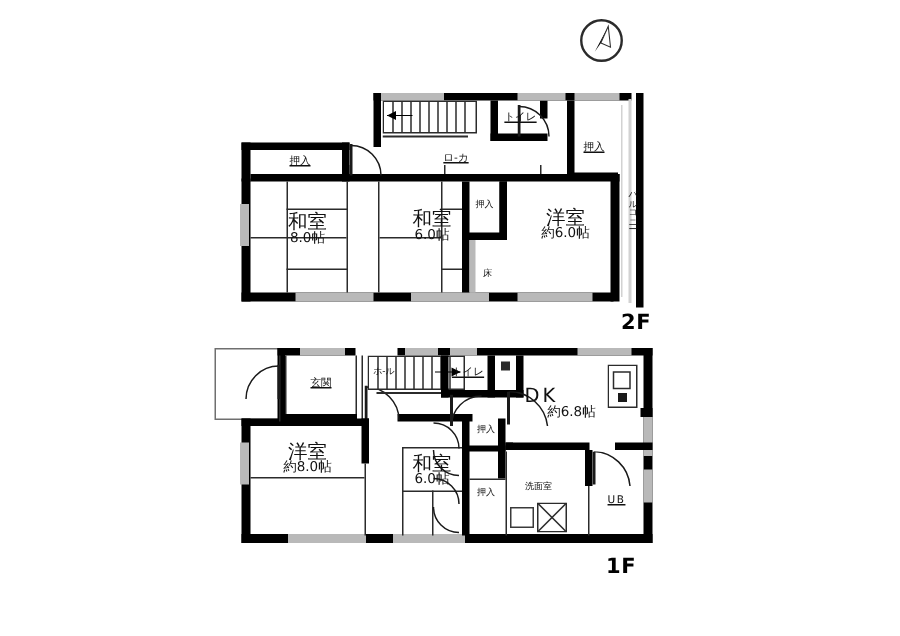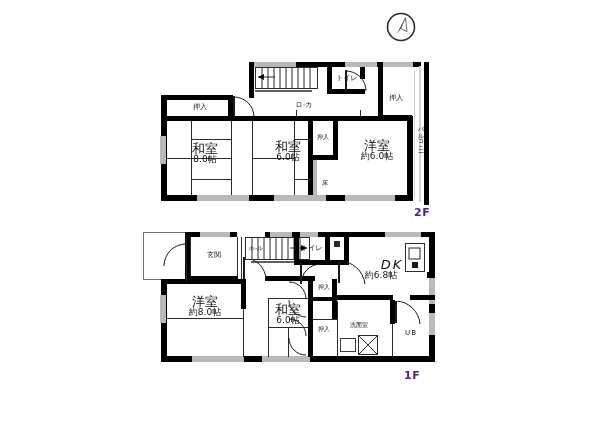--- a/index.html
+++ b/index.html
@@ -20,23 +20,23 @@
 
   
   .thin{border:1px solid #6f6f6f;background:transparent;}
   .thin2{border:1px solid #3a3a3a;background:transparent;}
 
   
   .lbl{position:absolute;color:#111;line-height:1.15;text-align:center;
        white-space:nowrap;font-family:"DejaVu Sans","Liberation Sans",sans-serif;}
   .room-name{font-size:13px;}
   .room-area{font-size:9px;}
-  .small{font-size:7px;}
+  .small{font-size:7px;text-decoration:underline;}
   .tiny{font-size:6px;}
-  .floor-tag{font-size:11px;font-weight:bold;color:#4c1d95;letter-spacing:0.5px;}
+  .floor-tag{font-size:14px;font-weight:bold;color:#000000;letter-spacing:0.5px;}
   .vert{writing-mode:vertical-rl;text-orientation:upright;}
 </style>
 </head>
 <body>
 
 <div id="plan">
 
   <div class="abs" style="left:386px;top:12px;width:30px;height:30px;">
     <svg width="30" height="30" viewBox="0 0 30 30">
       <circle cx="15" cy="15" r="13.5" fill="#ffffff" stroke="#2b2b2b" stroke-width="1.6"></circle>
@@ -303,21 +303,21 @@
         <path d="M1,57 A17,17 0 0 0 18,74" fill="none" stroke="#1a1a1a" stroke-width="1"></path>
       </svg>
     </div>
 
     <div class="lbl room-name" style="left:185px;top:80px;width:40px;">洋室</div>
     <div class="lbl room-area" style="left:178px;top:92px;width:54px;">約8.0帖</div>
 
     <div class="lbl room-name" style="left:270px;top:88px;width:36px;">和室</div>
     <div class="lbl room-area" style="left:265px;top:100px;width:46px;">6.0帖</div>
 
-    <div class="lbl room-name" style="left:372px;top:43px;width:40px;letter-spacing:2px;font-style:italic;">DK</div>
+    <div class="lbl room-name" style="left:341px;top:43px;width:40px;letter-spacing:2px;">DK</div>
     <div class="lbl room-area" style="left:354px;top:55px;width:54px;">約6.8帖</div>
 
     <div class="lbl small" style="left:197px;top:36px;width:34px;">玄関</div>
     <div class="lbl tiny" style="left:243px;top:30px;width:26px;">ホ-ル</div>
     <div class="lbl small" style="left:296px;top:29px;width:32px;">トイレ</div>
     <div class="lbl tiny" style="left:312px;top:69px;width:24px;">押入</div>
     <div class="lbl tiny" style="left:312px;top:111px;width:24px;">押入</div>
     <div class="lbl tiny" style="left:341px;top:107px;width:36px;">洗面室</div>
     <div class="lbl small" style="left:396px;top:114px;width:30px;letter-spacing:1px;">UB</div>
 

